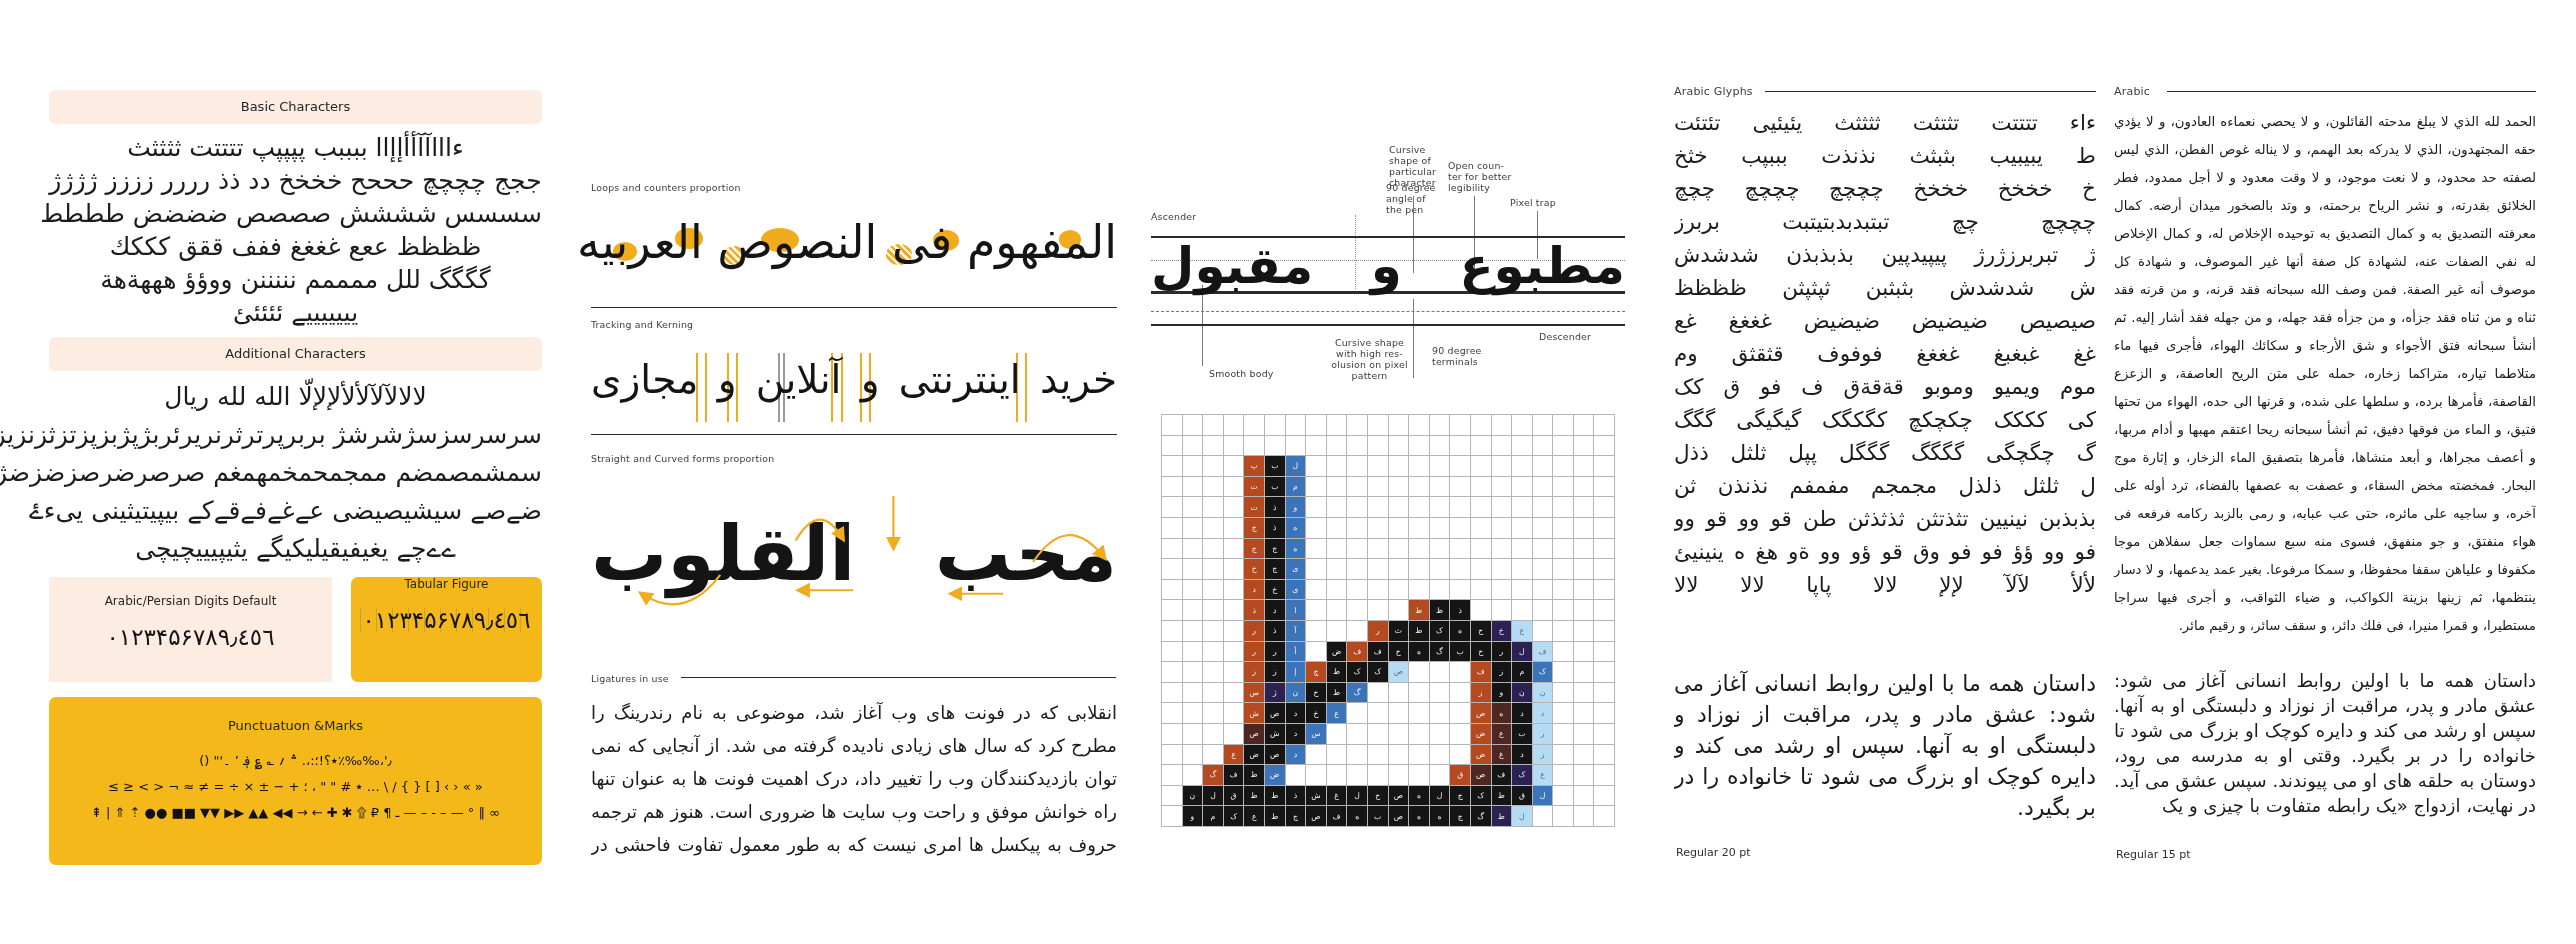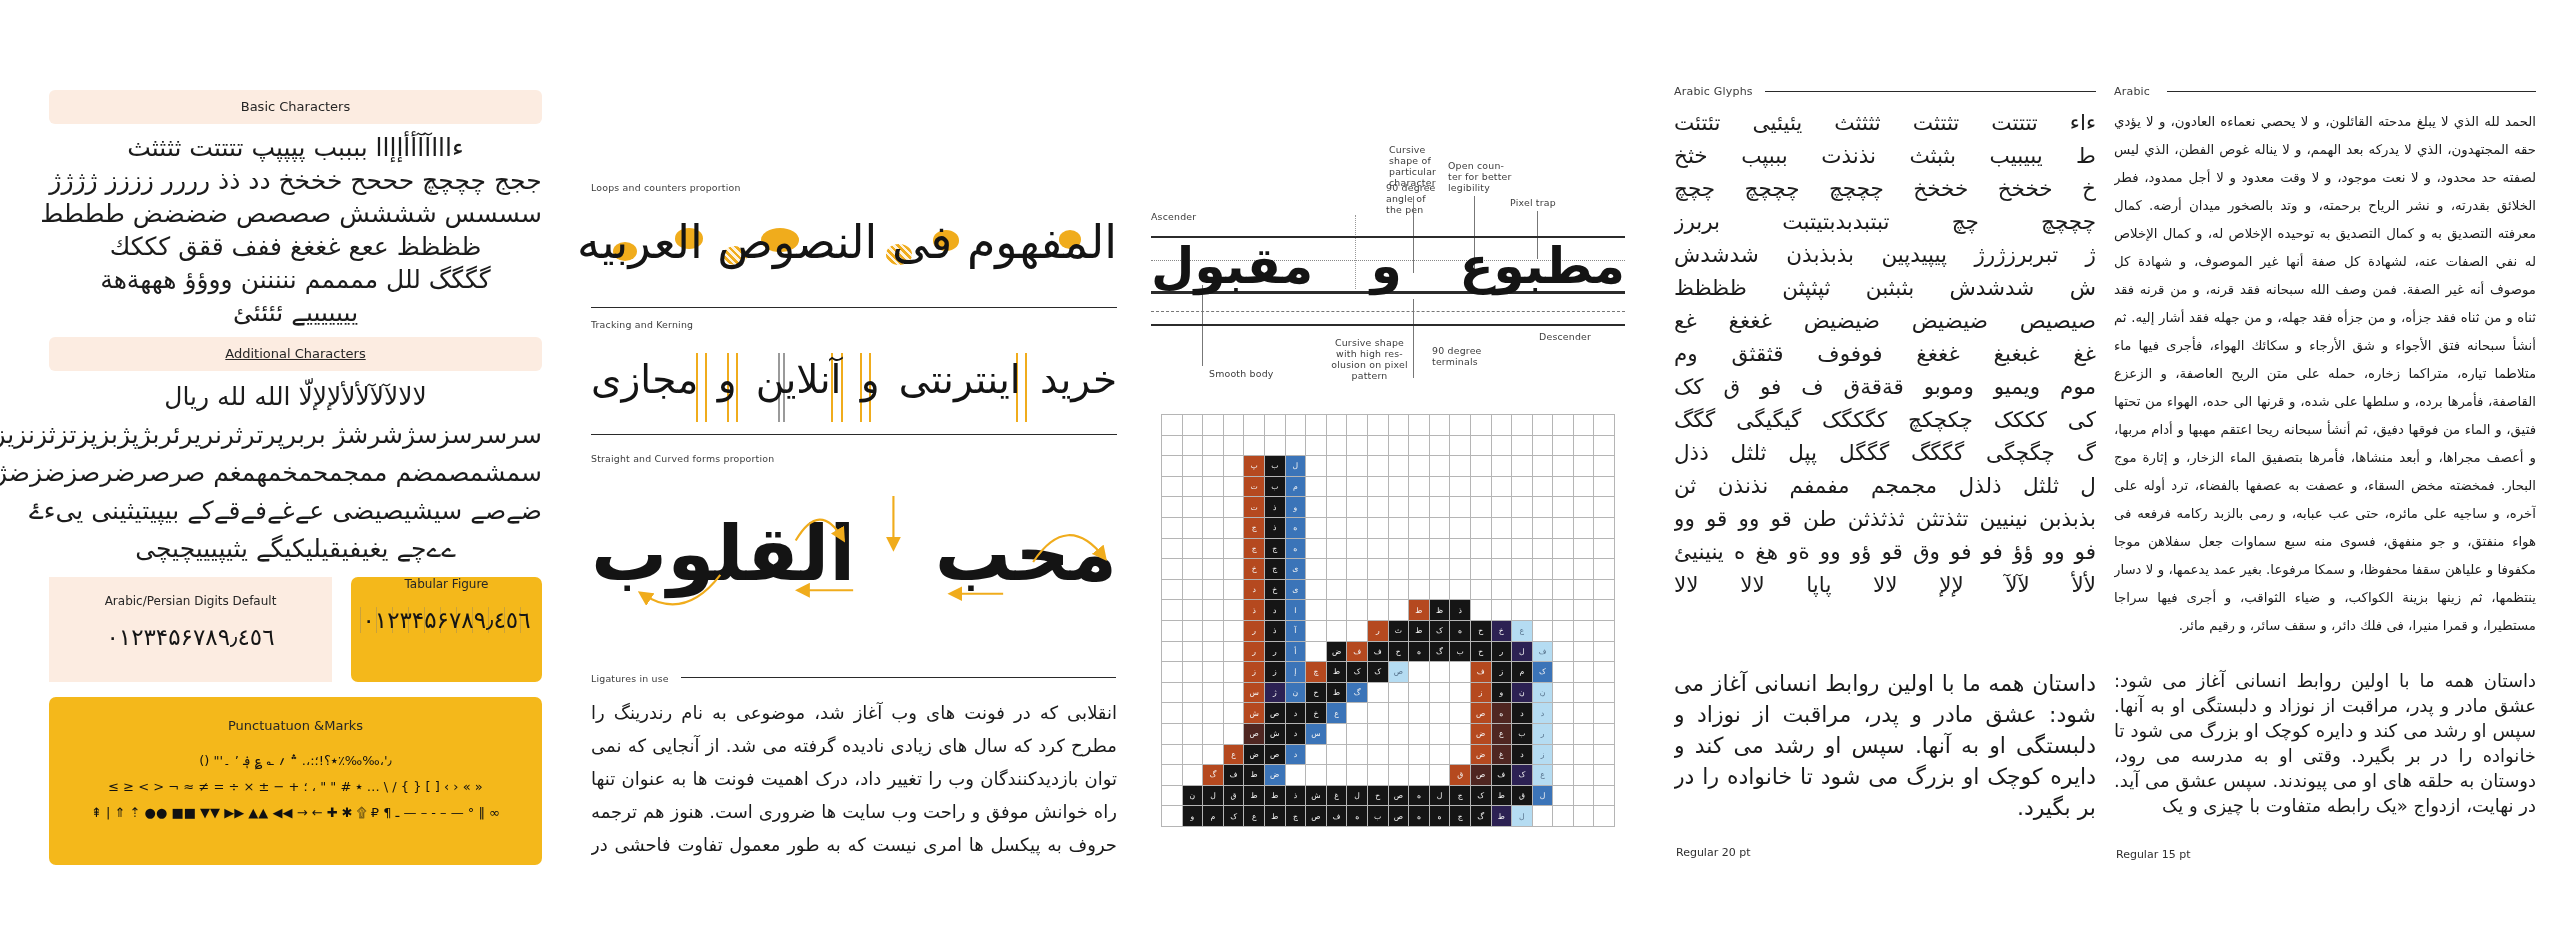--- a/index.html
+++ b/index.html
@@ -53,21 +53,21 @@
   </div>
   <div class="abs rtl gcenter basic" style="left:49px;top:131px;width:493px;">
       <div class="g-row">ءاااآآأأإإاا ببببب پپپپپ تتتتت ثثثثث</div>
       <div class="g-row">ججج چچچچ حححح خخخخ دد ذذ رررر زززز ژژژژ</div>
       <div class="g-row">سسسس شششش صصصص ضضضض طططط</div>
       <div class="g-row">ظظظظ ععع غغغغ ففف ققق کککك</div>
       <div class="g-row">گگگگ للل ممممم نننننن ووؤؤ هھهةهة</div>
       <div class="g-row">یییییییے ئئئئئ</div>
     </div>
 
-  <div class="abs hbar" style="left:49px;top:337px;width:493px;text-decoration:underline;">
+  <div class="abs hbar" style="left:49px;top:337px;width:493px;">
     <span>Additional Characters</span>
   </div>
   <div class="abs rtl gcenter addl" style="left:49px;top:378px;width:493px;">
       <div class="g-row">لالالآلآلألألإلإلّا الله لله ریال</div>
       <div class="g-row">سرسرسزسژشرشژ بربرپرترثرنریرئربژپژبزپزتزثزنزیزئز</div>
       <div class="g-row">سمشمصمضم ممجمحمخمهمغم صرصرضرصزضزضژصژ سےشے</div>
       <div class="g-row">ضےصے سیشیصیضی عےغےفےقےکے بیپیتیثینی ییءۓ</div>
       <div class="g-row">ےےچے یغیفیقیلیکیگے یثیپیییچیچی</div>
     </div>
 

